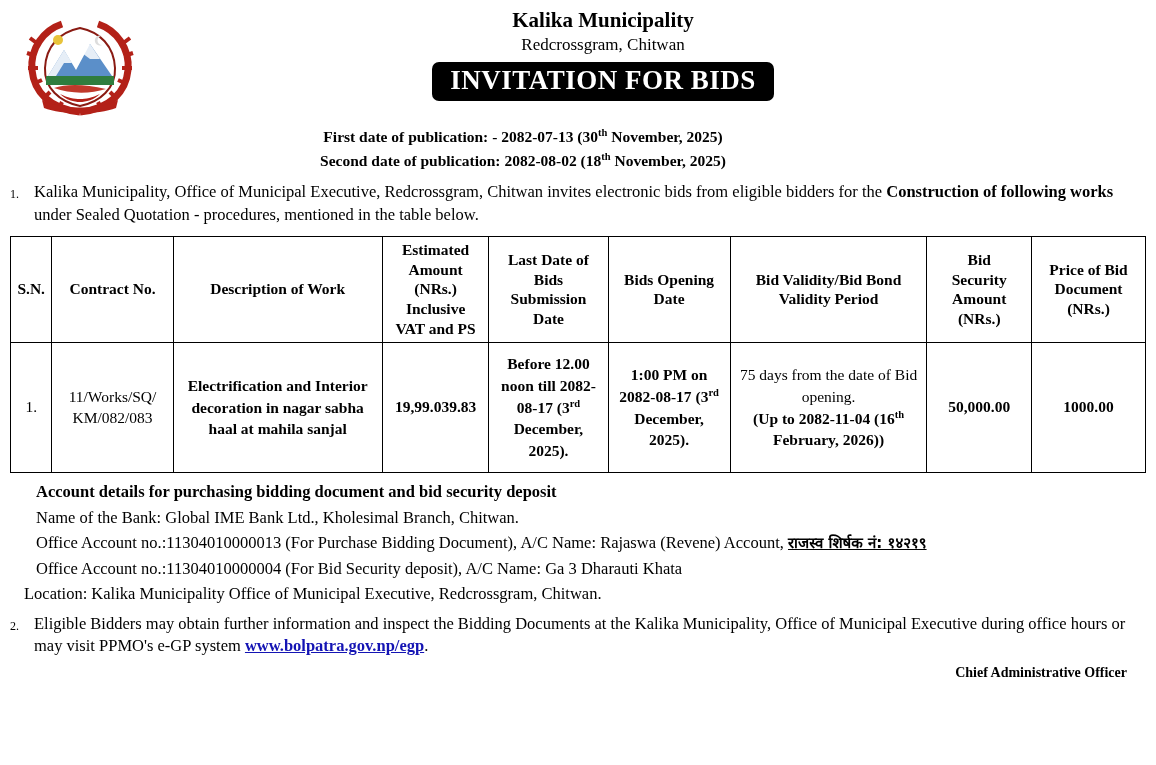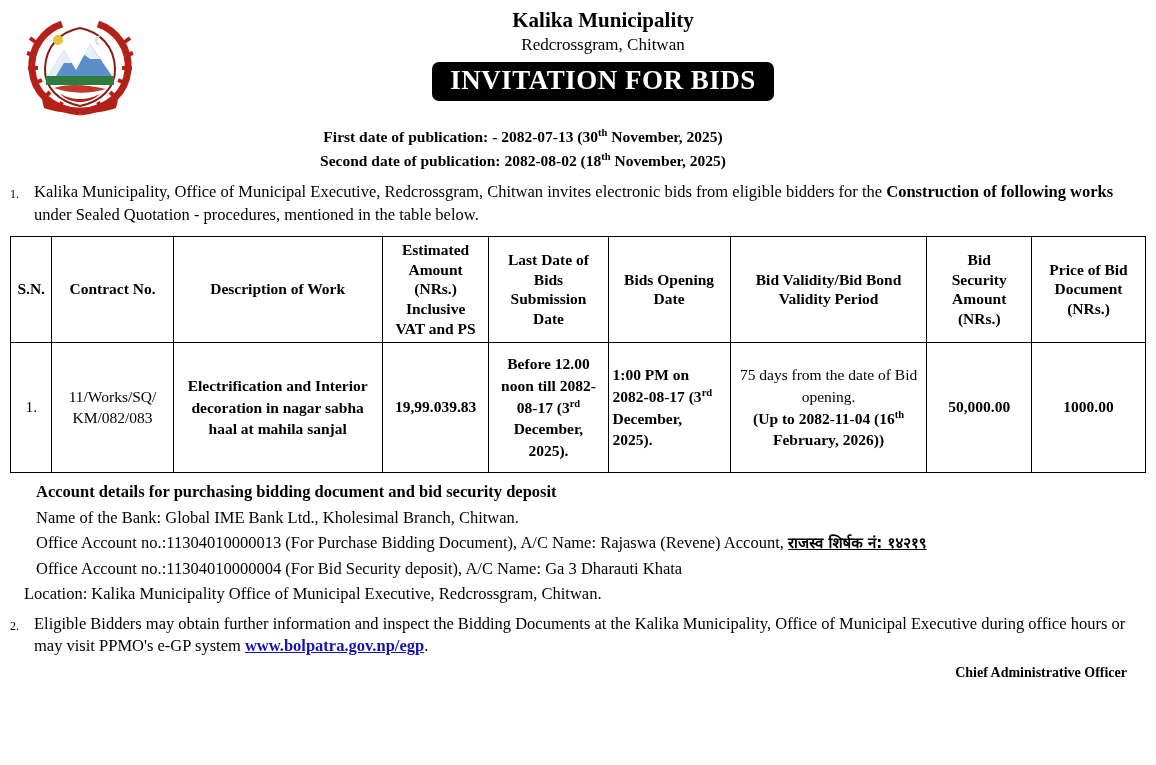--- a/index.html
+++ b/index.html
@@ -122,21 +122,21 @@
   table.bids th {
     text-align: center;
     font-weight: bold;
     line-height: 1.28;
   }
   td.sn { text-align: center; font-size: 16px; }
   td.cno { text-align: center; font-size: 15.5px; line-height: 1.4; }
   td.desc { text-align: center; font-weight: bold; line-height: 1.4; }
   td.amt { text-align: center; font-weight: bold; }
   td.lastdate { text-align: center; font-weight: bold; line-height: 1.4; }
-  td.opendate { font-weight: bold; line-height: 1.4; }
+  td.opendate { text-align: center; font-weight: bold; line-height: 1.4; }
   td.validity { text-align: center; line-height: 1.4; }
   td.security { text-align: center; font-weight: bold; }
   td.price { text-align: center; font-weight: bold; }
 
   
   .account-block {
     margin: 7px 10px 0 36px;
     font-size: 16.5px;
     line-height: 1.5;
   }

